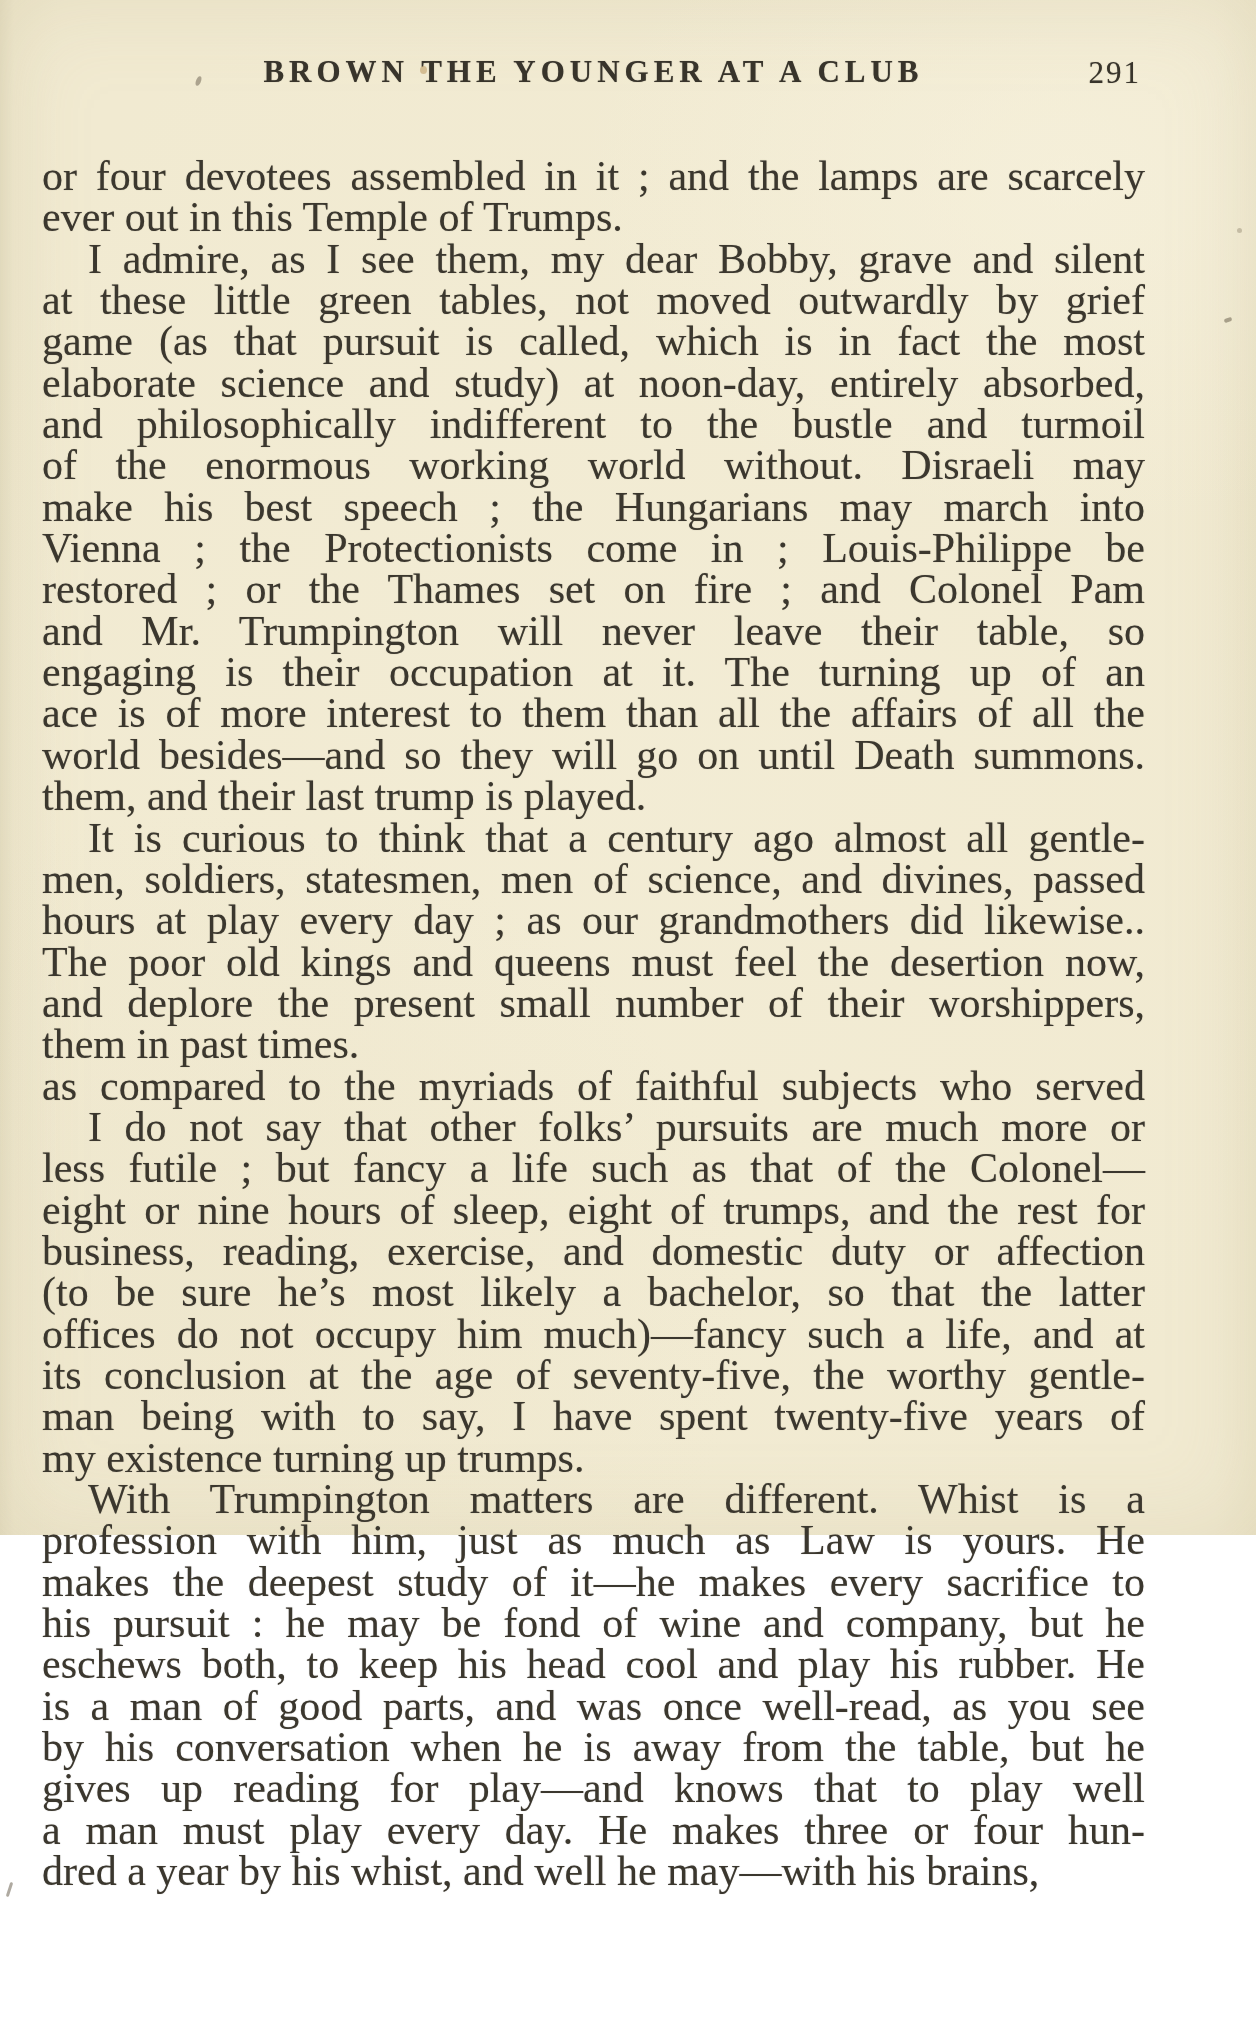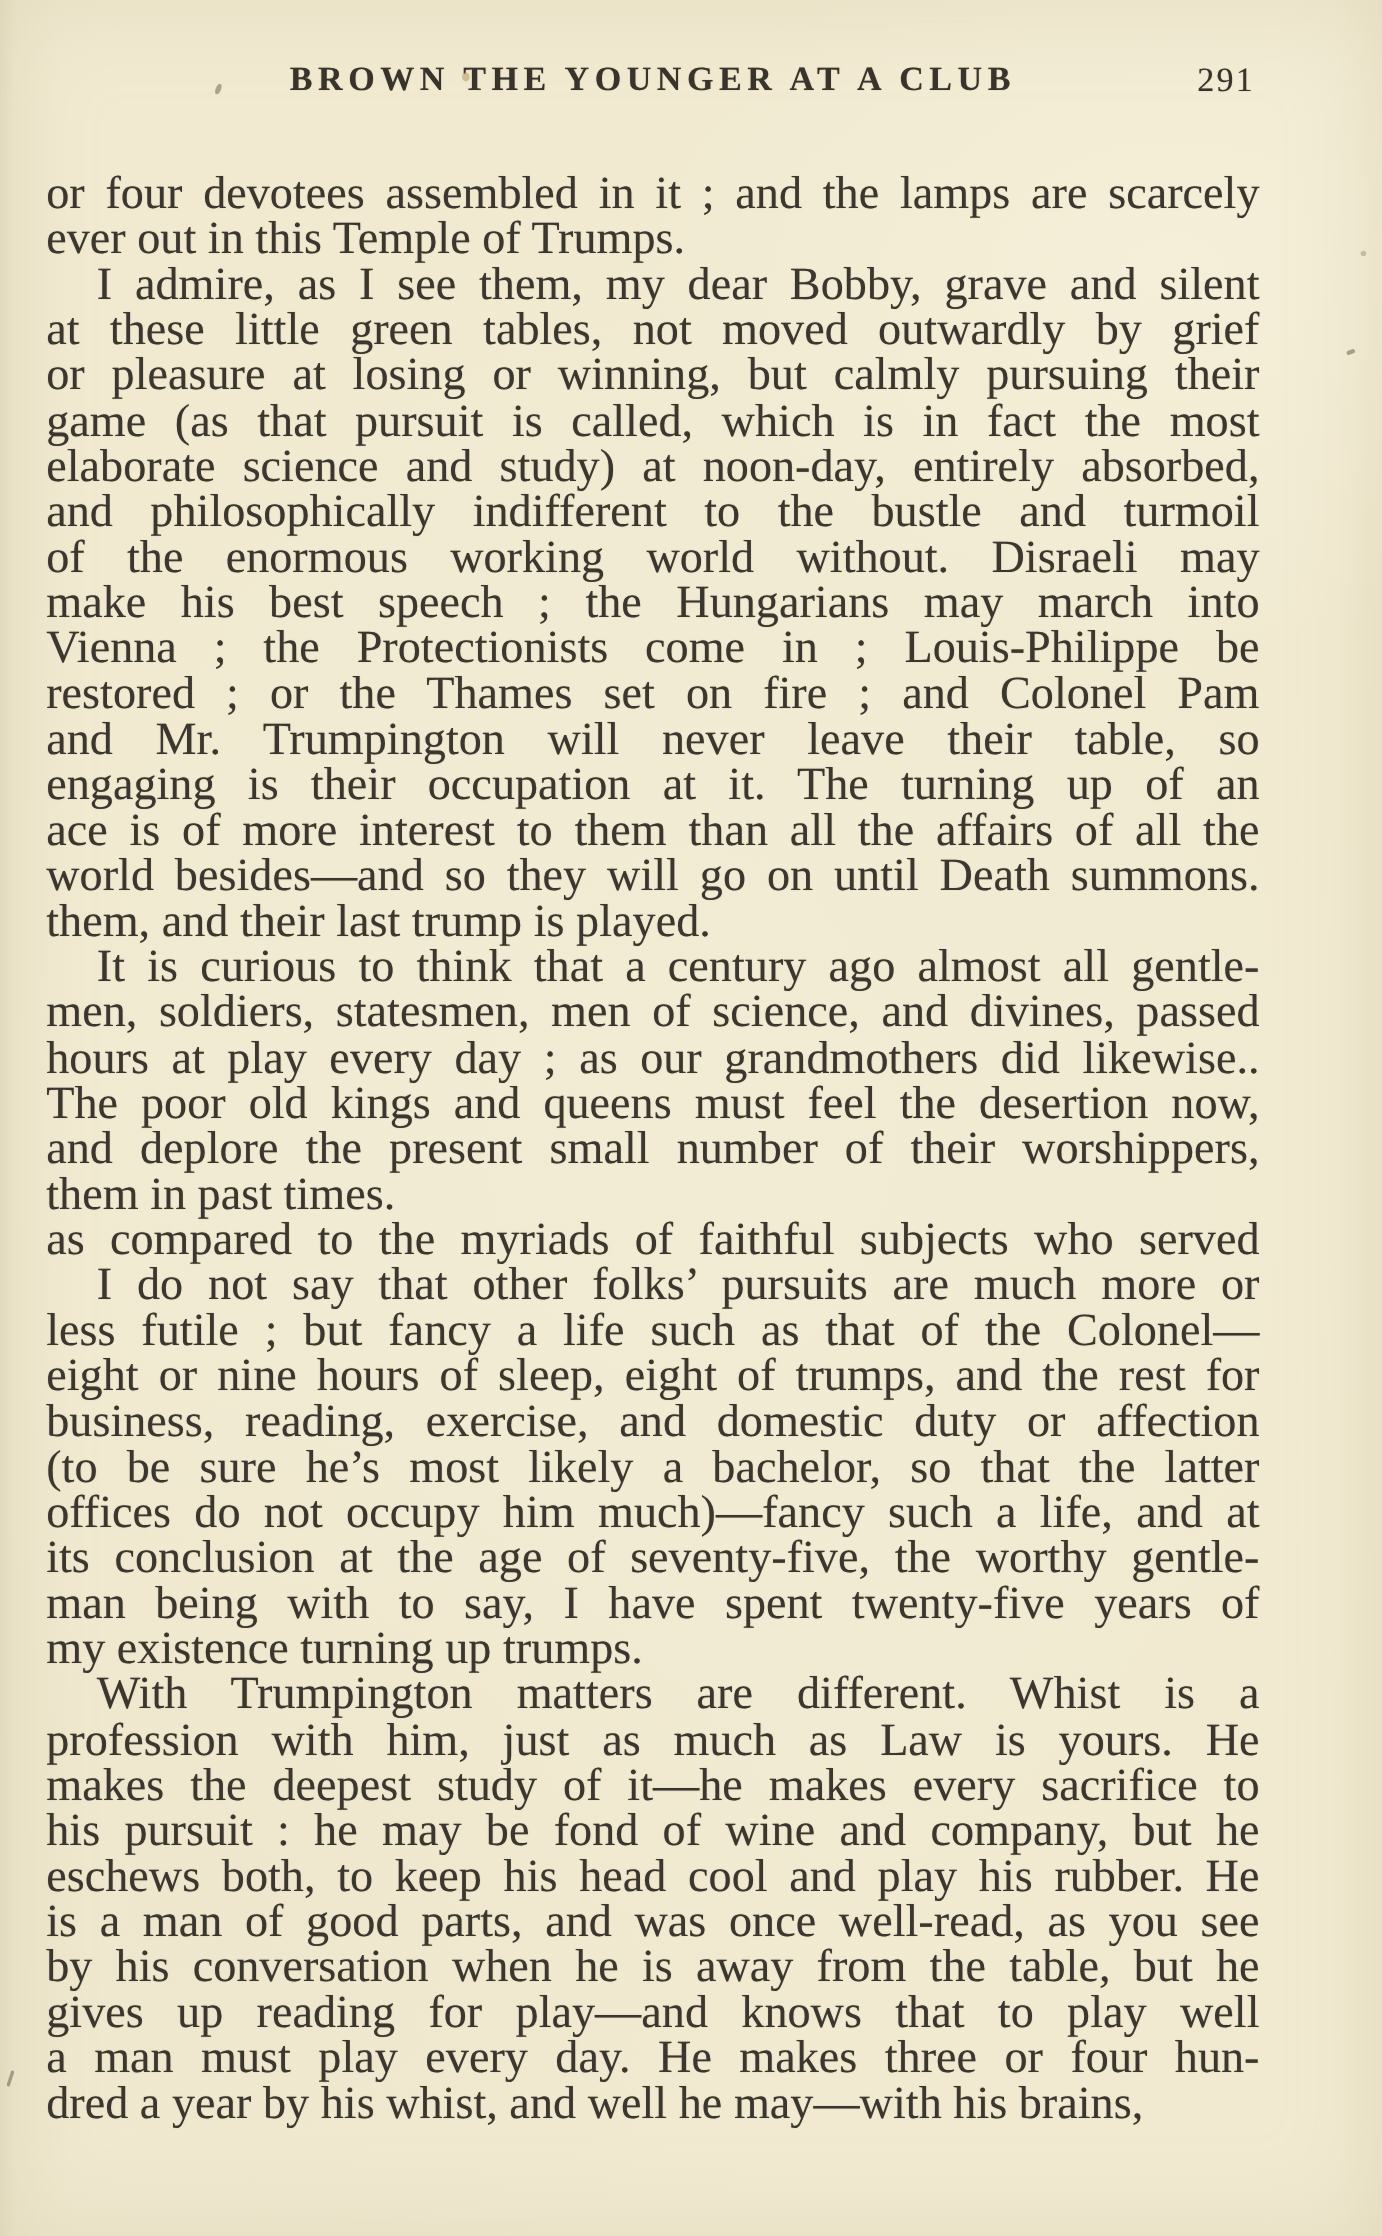--- a/index.html
+++ b/index.html
@@ -6,21 +6,21 @@
     margin: 0;
     padding: 0;
     width: 1256px;
     height: 2033px;
     overflow: hidden;
   }
   .page {
     position: absolute;
     inset: 0;
     width: 1256px;
-    height: 2033px;
+    height: 1535px;
     background:
       radial-gradient(ellipse 700px 500px at 85% 12%, rgba(248,243,224,0.55), rgba(248,243,224,0) 70%),
       radial-gradient(ellipse 800px 700px at 15% 85%, rgba(235,227,200,0.45), rgba(235,227,200,0) 70%),
       radial-gradient(ellipse 900px 1200px at 50% 50%, rgba(244,238,216,0.5), rgba(244,238,216,0) 80%),
       linear-gradient(90deg, #e6dfc4 0px, #efe8ce 14px, #f1ead1 60px, #f1ead1 calc(100% - 40px), #eee7cc 100%),
       #f0e9cf;
     box-shadow: inset 0 0 90px rgba(186,172,130,0.22);
     font-family: "Liberation Serif", "DejaVu Serif", serif;
     color: #3a362d;
   }
@@ -125,21 +125,20 @@
 
   <div class="text-block">
 
   <div class="paragraph">
         <div class="line">or four devotees assembled in it ; and the lamps are scarcely</div>
         <div class="line end">ever out in this Temple of Trumps.</div>
       </div>
       <div class="paragraph">
         <div class="line indent">I admire, as I see them, my dear Bobby, grave and silent</div>
         <div class="line">at these little green tables, not moved outwardly by grief</div>
-        <div class="line">or pleasure at losing or winning, but calmly pursuing their</div>
         <div class="line">game (as that pursuit is called, which is in fact the most</div>
         <div class="line">elaborate science and study) at noon-day, entirely absorbed,</div>
         <div class="line">and philosophically indifferent to the bustle and turmoil</div>
         <div class="line">of the enormous working world without.  Disraeli may</div>
         <div class="line">make his best speech ; the Hungarians may march into</div>
         <div class="line">Vienna ; the Protectionists come in ; Louis-Philippe be</div>
         <div class="line">restored ; or the Thames set on fire ; and Colonel Pam</div>
         <div class="line">and Mr. Trumpington will never leave their table, so</div>
         <div class="line">engaging is their occupation at it.  The turning up of an</div>
         <div class="line">ace is of more interest to them than all the affairs of all the</div>

